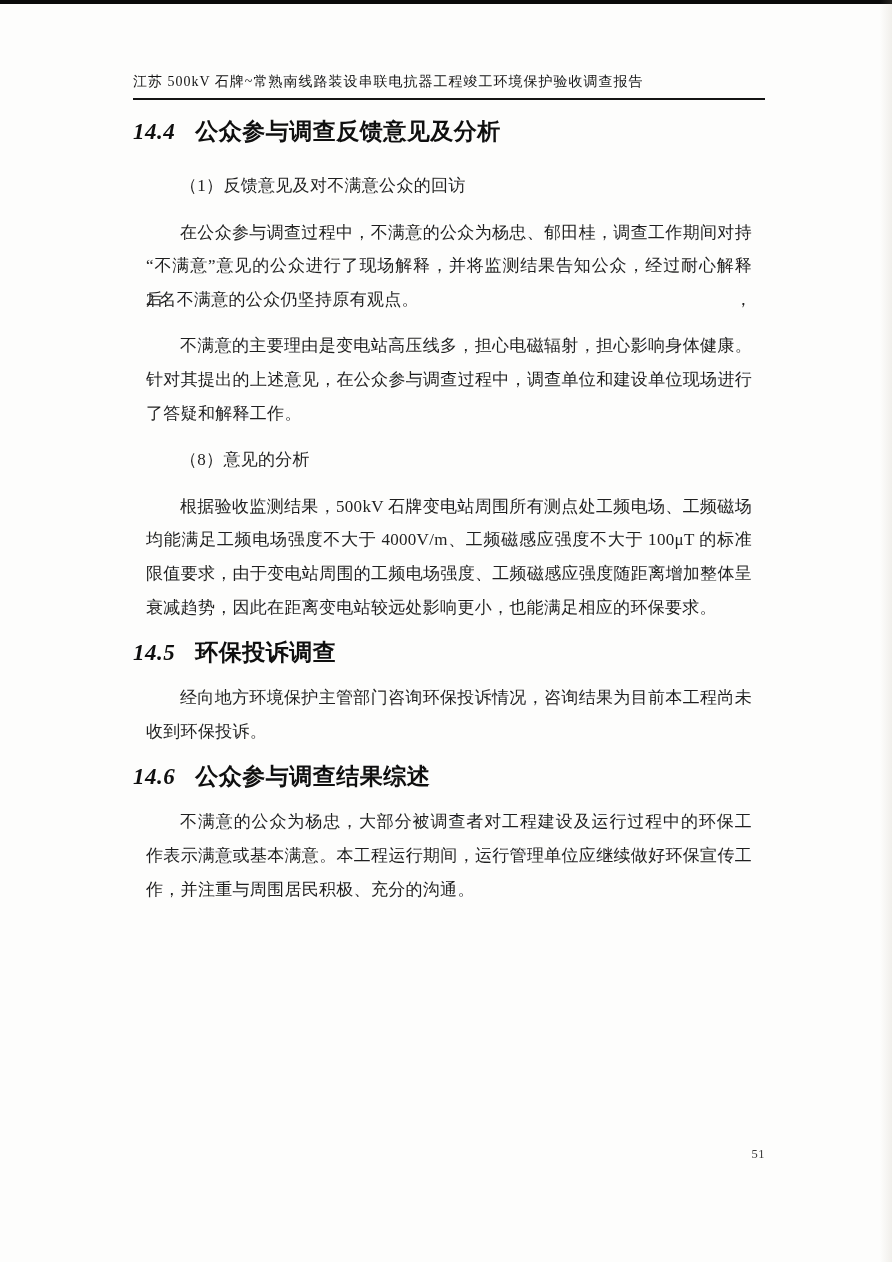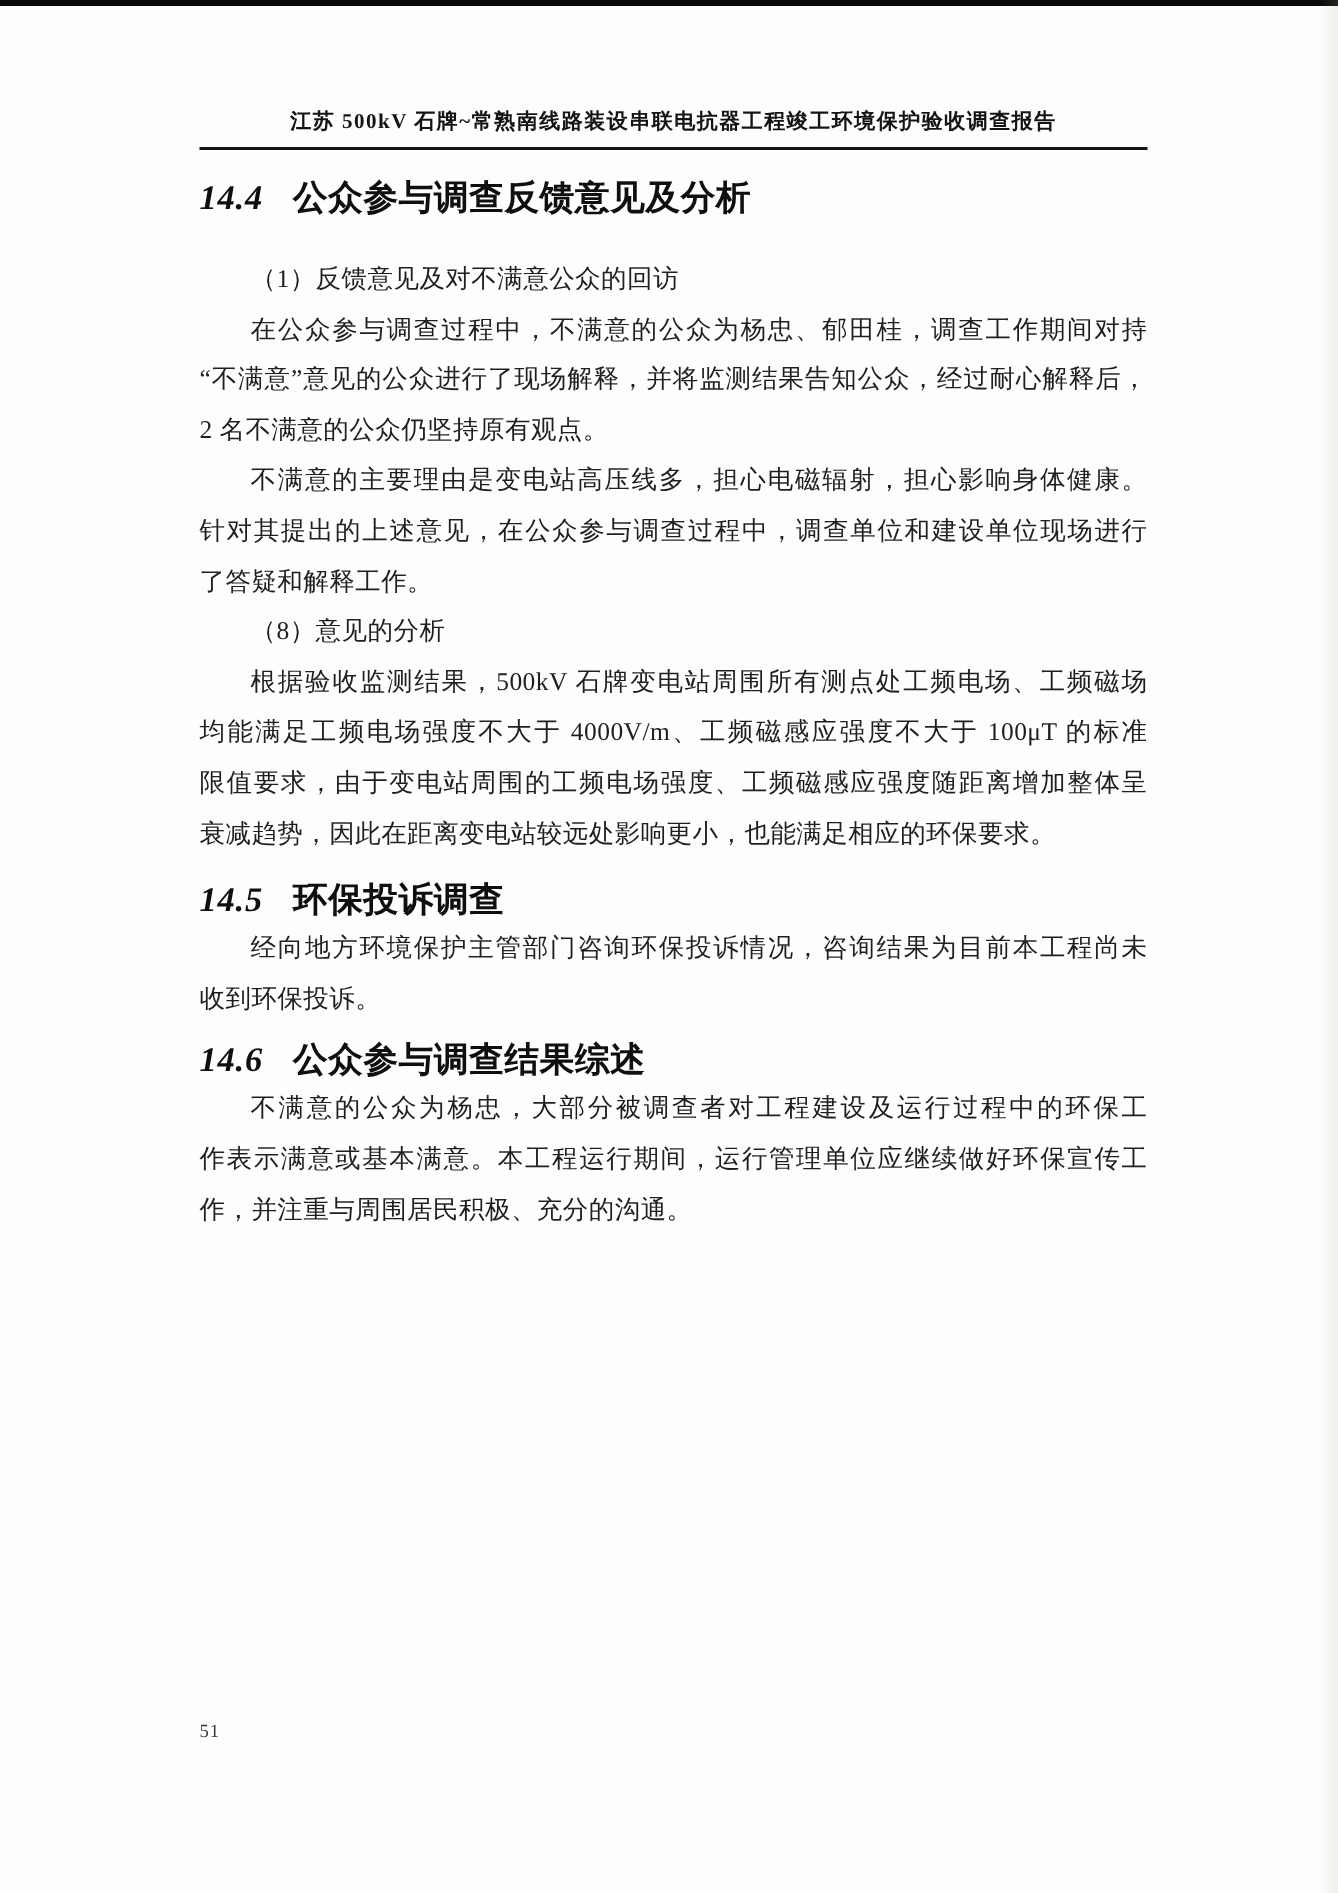--- a/index.html
+++ b/index.html
@@ -21,23 +21,23 @@
     width: 12px;
     background: linear-gradient(to right, rgba(0,0,0,0), rgba(176,166,146,0.16));
   }
   .content {
     position: relative;
     margin-left: 133px;
     width: 632px;
   }
   .doc-header {
     margin-top: 72px;
-    text-align: center;
+    text-align: left;
     font-size: 14px;
-    font-weight: 700;
+    font-weight: 400;
     letter-spacing: 1px;
     line-height: 20px;
     color: #141414;
     white-space: nowrap;
   }
   .header-rule {
     margin-top: 6px;
     border-top: 2.5px solid #141414;
     height: 0;
   }
@@ -49,40 +49,40 @@
     color: #0f0f0f;
     letter-spacing: 0.5px;
   }
   .sec-heading .sec-num { margin-right: 20px; font-style: italic; }
   .h44 { margin-top: 16px; }
   .h45 { margin-top: 12px; }
   .h46 { margin-top: 9px; }
   .body-grid { margin-top: 22px; }
   .p45 { margin-top: 12px; }
   .p46 { margin-top: 8px; }
-  .para { margin: 0; }
+  .para { margin: 13px; }
   .bline {
     height: 33.6px;
     line-height: 33.6px;
     font-size: 17px;
     letter-spacing: 0.3px;
     white-space: nowrap;
   }
   .just {
     white-space: normal;
     text-align: justify;
     text-align-last: justify;
   }
   .indent { text-indent: 34px; }
   .page-number {
     position: absolute;
     top: 1147px;
     left: 133px;
     width: 632px;
-    text-align: left;
+    text-align: right;
     font-size: 12.5px;
     color: #3a3a3a;
     letter-spacing: 0.5px;
   }
 </style>
 </head>
 <body>
 
 <div class="scan-top-edge"></div>
 <div class="scan-right-edge"></div>

